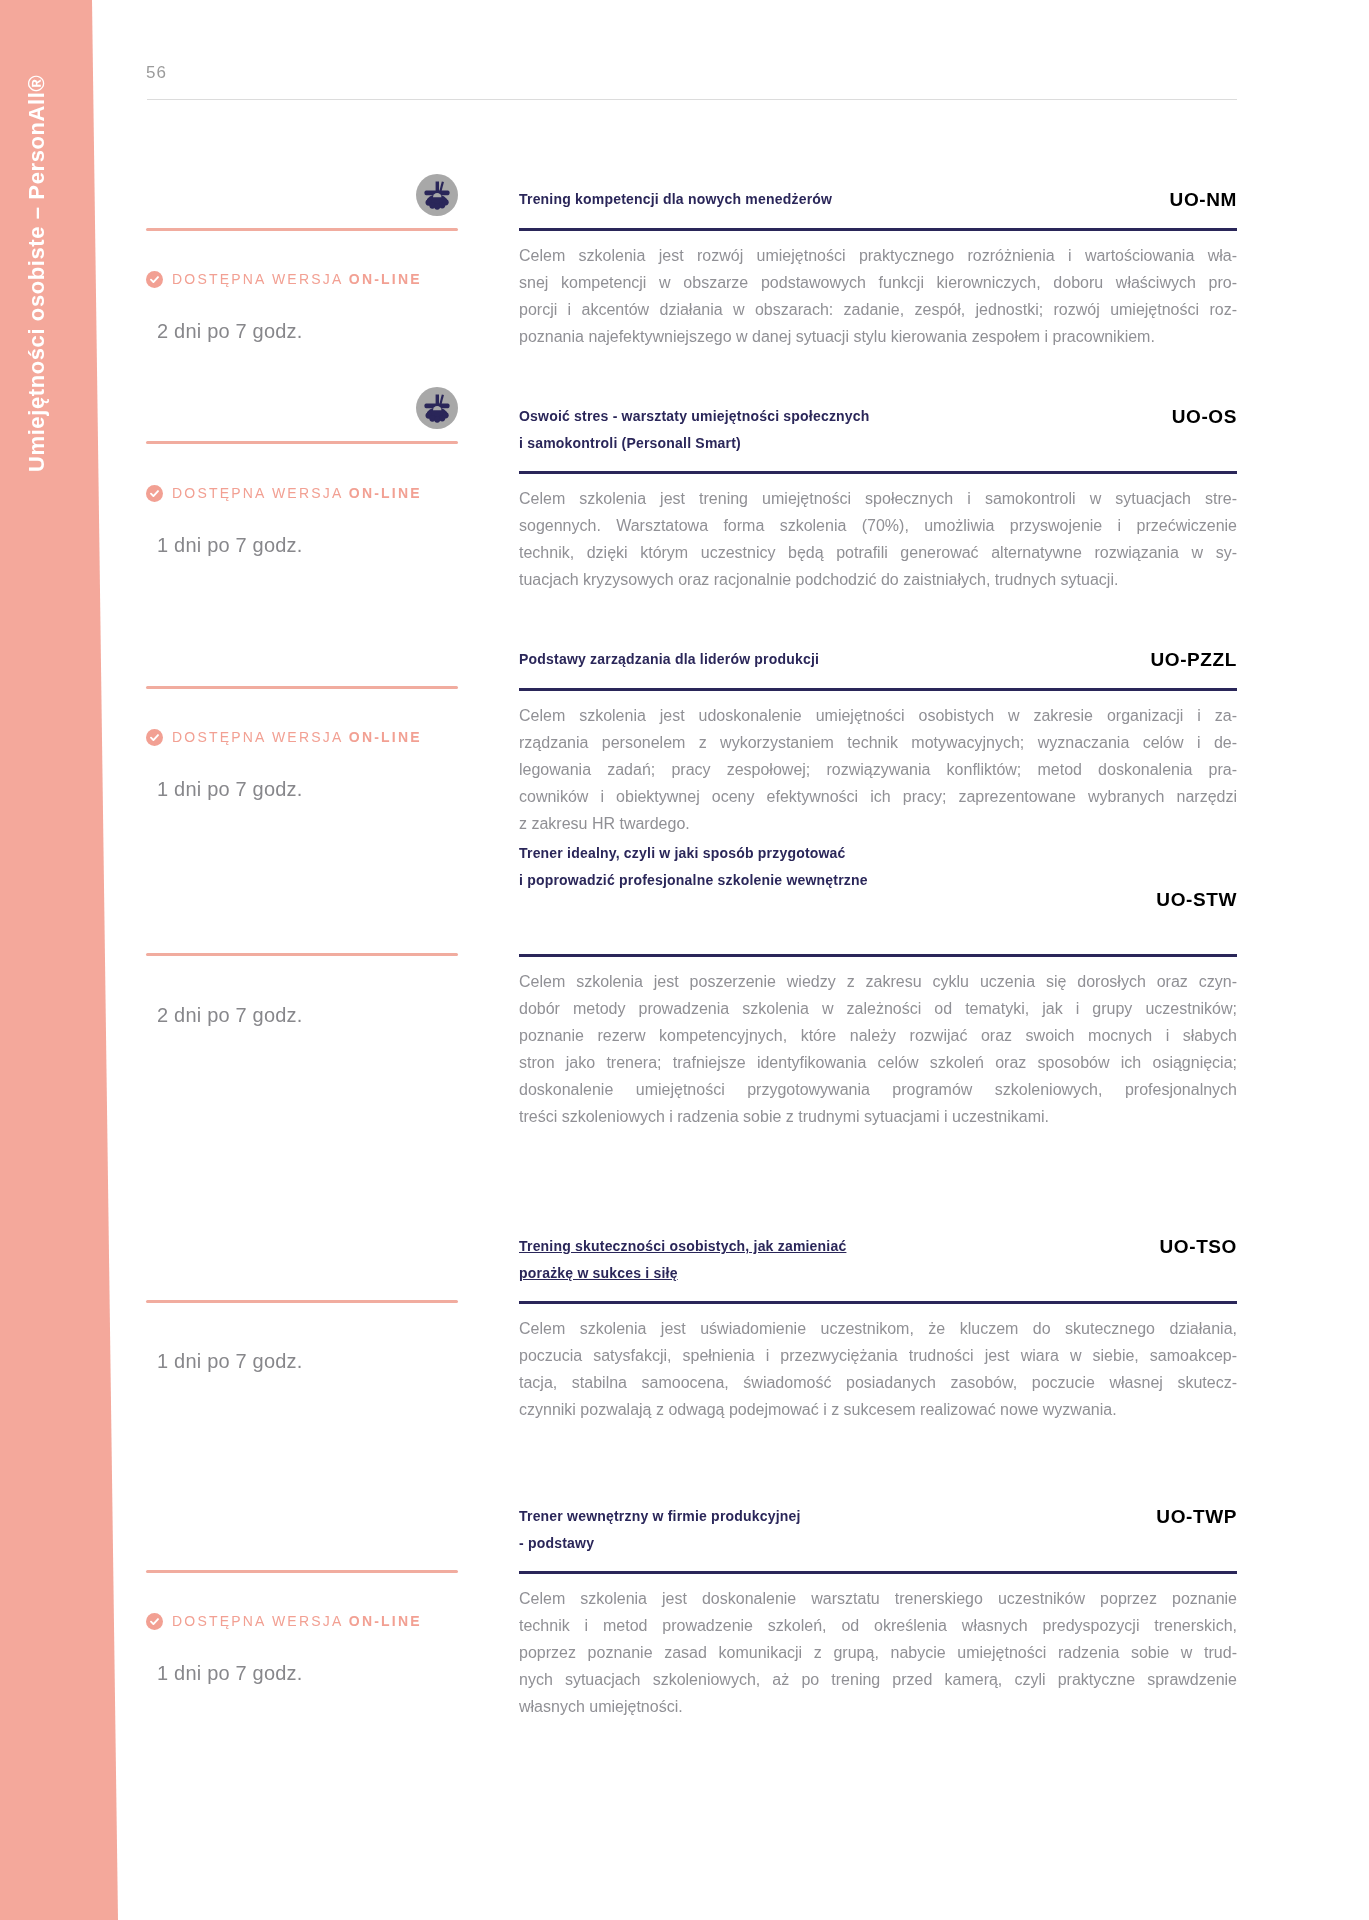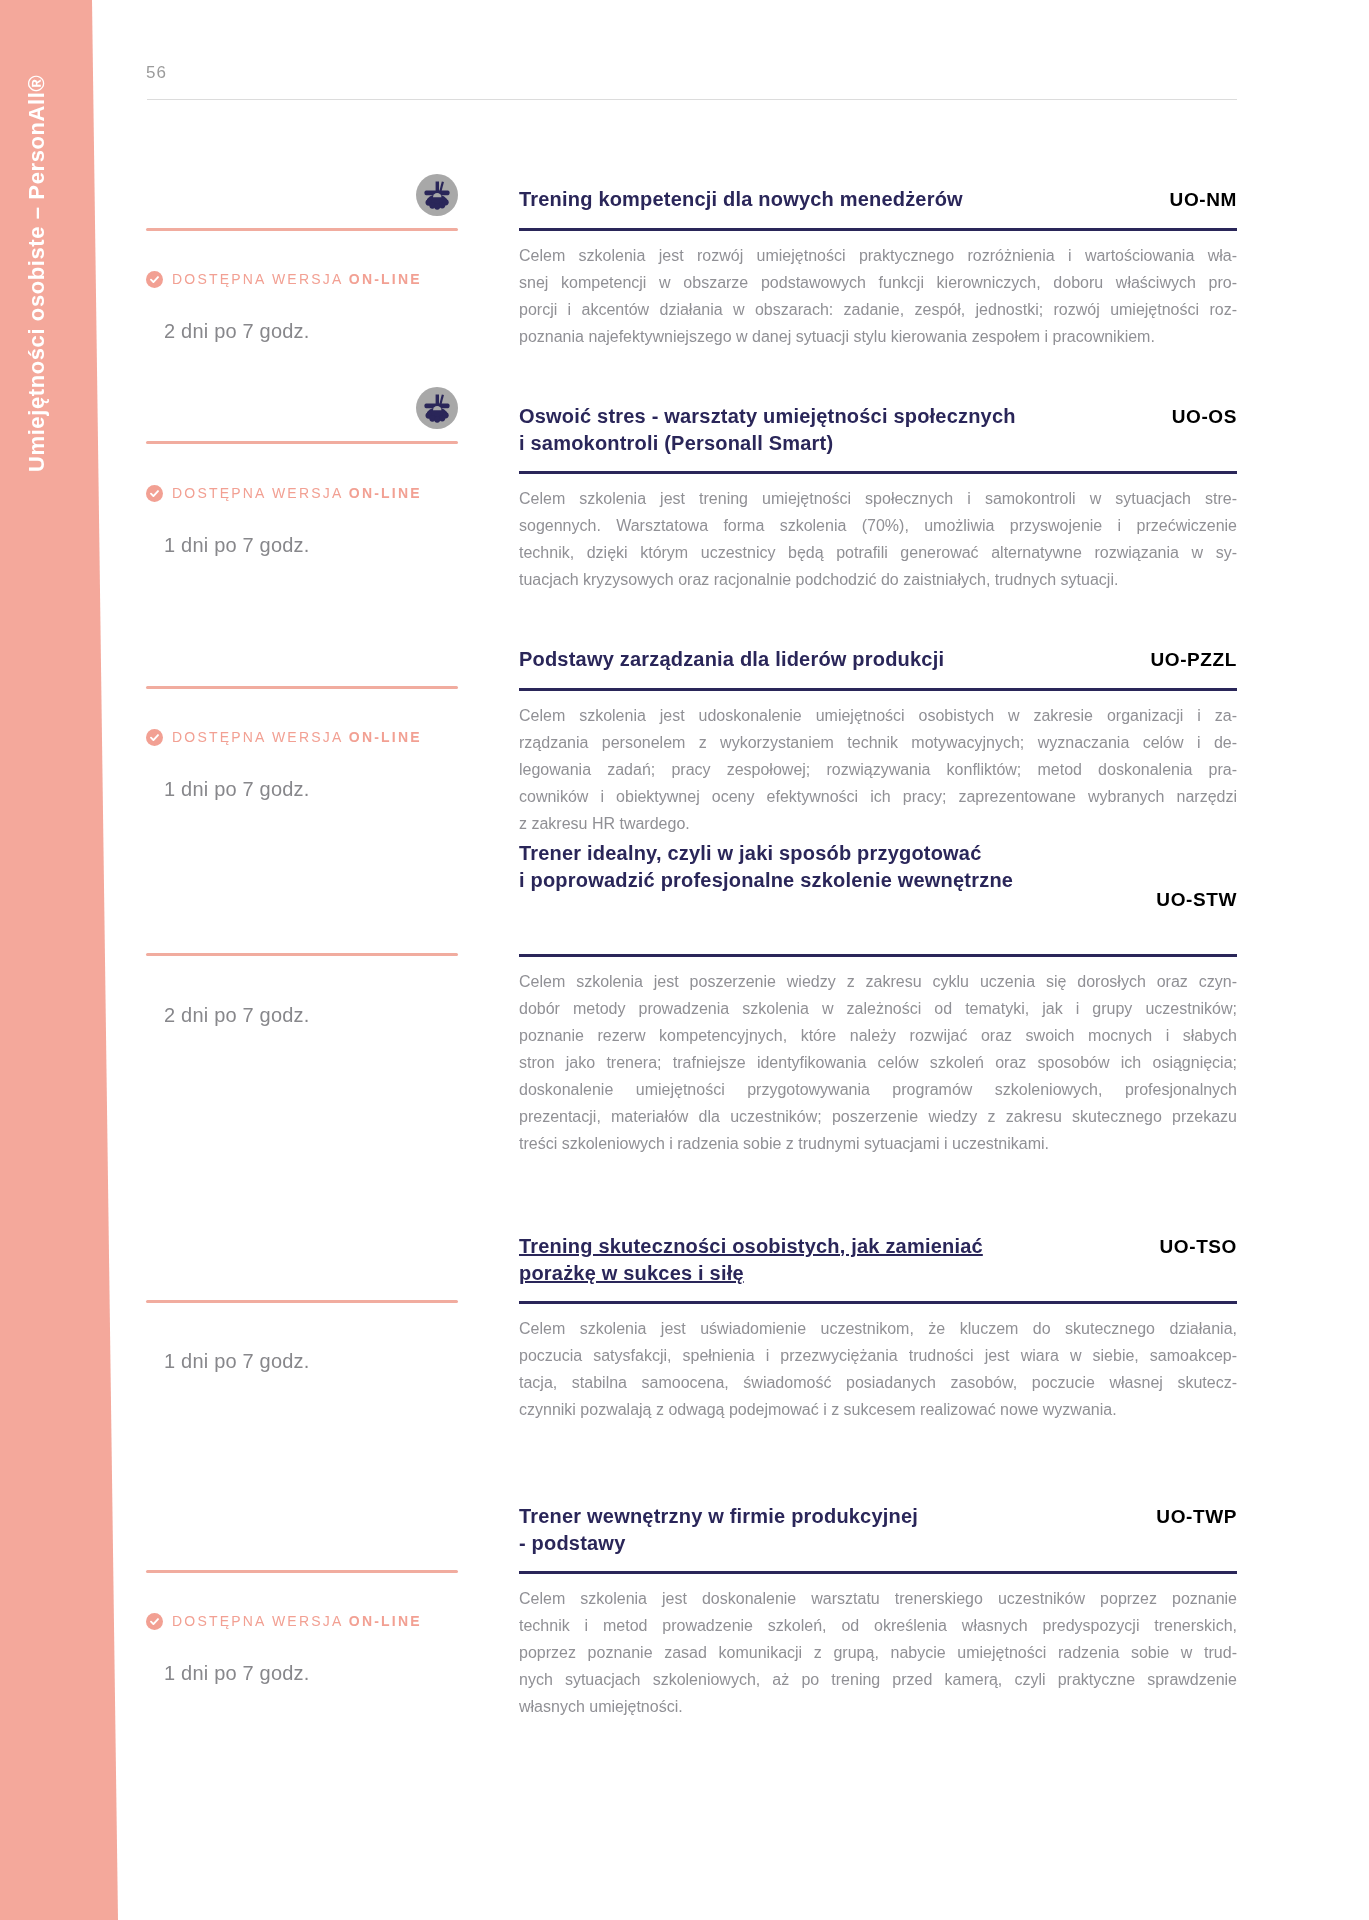--- a/index.html
+++ b/index.html
@@ -24,21 +24,21 @@
   .page-number{
     position:absolute;left:146px;top:63px;
     font-size:17px;color:#9b9b9b;letter-spacing:1px;
   }
   .top-rule{
     position:absolute;left:147px;top:99px;width:1090px;height:1px;
     background:#dcdcdc;
   }
   .course-title{
     position:absolute;left:519px;width:640px;
-    font-size:20px;font-weight:bold;color:#2A2659;
+    font-size:14px;font-weight:bold;color:#2A2659;
     line-height:27px;letter-spacing:.2px;
   }
   .course-code{
     position:absolute;width:300px;left:937px;text-align:right;
     font-size:19px;font-weight:bold;color:#000000;
     line-height:27px;letter-spacing:.6px;
   }
   .title-rule{
     position:absolute;left:519px;width:718px;height:3px;
     background:#2A2659;
@@ -59,21 +59,21 @@
   .badge{
     position:absolute;left:146px;height:18px;
     display:flex;align-items:center;gap:9px;
     white-space:nowrap;
   }
   .badge-text{
     font-size:14px;color:#F2A093;letter-spacing:2.2px;
   }
   .badge-text b{font-weight:bold;letter-spacing:2.2px;}
   .duration{
-    position:absolute;left:164px;
+    position:absolute;left:157px;
     font-size:20px;color:#87878B;letter-spacing:.2px;
   }
   .course-icon{
     position:absolute;left:416px;width:42px;height:42px;
   }
 </style>
 </head>
 <body>
 
 <div class="page">
@@ -197,21 +197,20 @@
           <div>i poprowadzić profesjonalne szkolenie wewnętrzne</div>
         </div>
         <div class="course-code" style="top: 886px;">UO-STW</div>
         <div class="title-rule" style="top: 954px;"></div>
         <div class="desc" style="top: 968px;">
           <div class="dline">Celem szkolenia jest poszerzenie wiedzy z zakresu cyklu uczenia się dorosłych oraz czyn-</div>
           <div class="dline">dobór metody prowadzenia szkolenia w zależności od tematyki, jak i grupy uczestników;</div>
           <div class="dline">poznanie rezerw kompetencyjnych, które należy rozwijać oraz swoich mocnych i słabych</div>
           <div class="dline">stron jako trenera; trafniejsze identyfikowania celów szkoleń oraz sposobów ich osiągnięcia;</div>
           <div class="dline">doskonalenie umiejętności przygotowywania programów szkoleniowych, profesjonalnych</div>
-          <div class="dline">prezentacji, materiałów dla uczestników; poszerzenie wiedzy z zakresu skutecznego przekazu</div>
           <div class="dline last">treści szkoleniowych i radzenia sobie z trudnymi sytuacjami i uczestnikami.</div>
         </div>
       </div>
       <div>
         <div class="pink-line" style="top: 1300px;"></div>
         <div class="duration" style="top: 1350px;">1 dni po 7 godz.</div>
         <div class="course-title" style="top: 1233px; text-decoration: underline;">
           <div>Trening skuteczności osobistych, jak zamieniać</div>
           <div>porażkę w sukces i siłę</div>
         </div>

